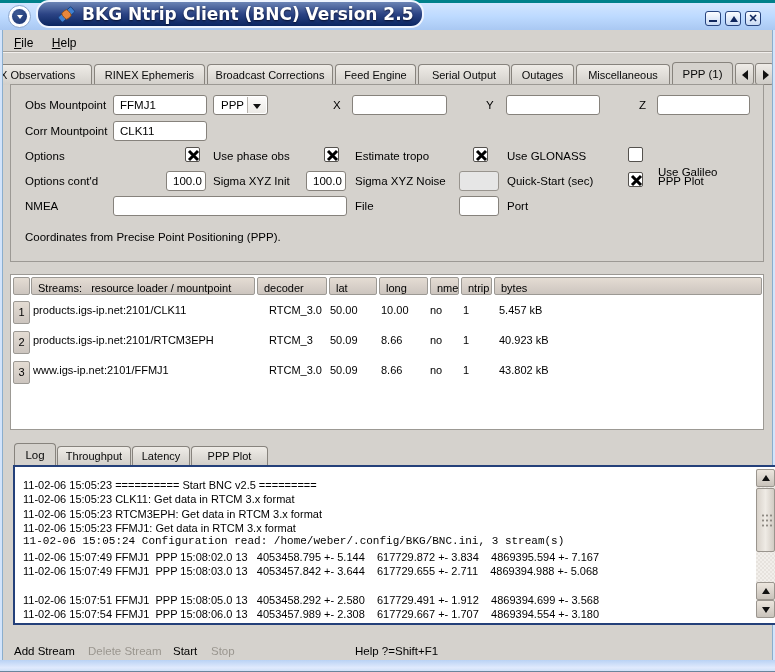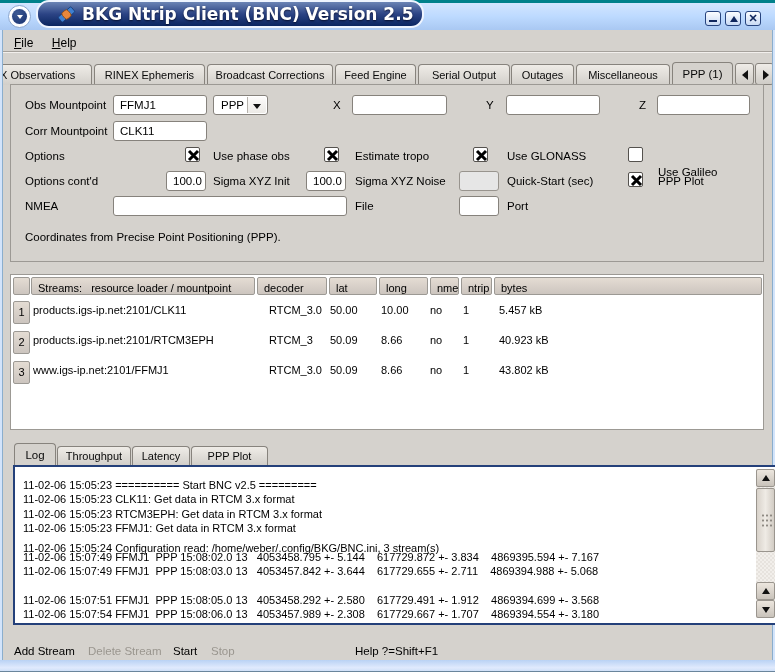--- a/index.html
+++ b/index.html
@@ -285,21 +285,21 @@
   <div class="btab active" style="left:14px; width:42px;">Log</div>
   <div class="btab" style="left:57px; width:74px;">Throughput</div>
   <div class="btab" style="left:132px; width:58px;">Latency</div>
   <div class="btab" style="left:191px; width:77px;">PPP Plot</div>
 
   <div class="logbox">
     <div class="logline" style="top:12px;">11-02-06 15:05:23 ========== Start BNC v2.5 =========</div>
     <div class="logline" style="top:26.3px;">11-02-06 15:05:23 CLK11: Get data in RTCM 3.x format</div>
     <div class="logline" style="top:40.7px;">11-02-06 15:05:23 RTCM3EPH: Get data in RTCM 3.x format</div>
     <div class="logline" style="top:55px;">11-02-06 15:05:23 FFMJ1: Get data in RTCM 3.x format</div>
-    <div class="logline" style="top:75px;">11-02-06 15:05:24 Configuration read: /home/weber/.config/BKG/BNC.ini, 3 stream(s)</div>
+    <div class="logline" style="top:68px;font-family:Liberation Mono, monospace;">11-02-06 15:05:24 Configuration read: /home/weber/.config/BKG/BNC.ini, 3 stream(s)</div>
     <div class="logline" style="top:83.7px;">11-02-06 15:07:49 FFMJ1  PPP 15:08:02.0 13   4053458.795 +- 5.144    617729.872 +- 3.834    4869395.594 +- 7.167</div>
     <div class="logline" style="top:98px;">11-02-06 15:07:49 FFMJ1  PPP 15:08:03.0 13   4053457.842 +- 3.644    617729.655 +- 2.711    4869394.988 +- 5.068</div>
     <div class="logline" style="top:126.7px;">11-02-06 15:07:51 FFMJ1  PPP 15:08:05.0 13   4053458.292 +- 2.580    617729.491 +- 1.912    4869394.699 +- 3.568</div>
     <div class="logline" style="top:141px;">11-02-06 15:07:54 FFMJ1  PPP 15:08:06.0 13   4053457.989 +- 2.308    617729.667 +- 1.707    4869394.554 +- 3.180</div>
 
     <div class="sbar">
       <div class="sbtn" style="top:0; height:18px;">
           <div class="arr-up" style="top:5px;"></div>
         </div>
       <div class="sthumb" style="top:19px; height:64px;">

